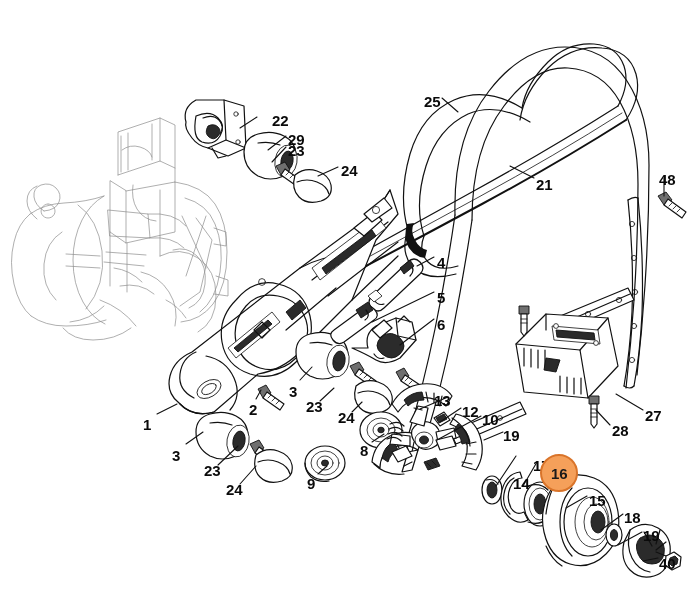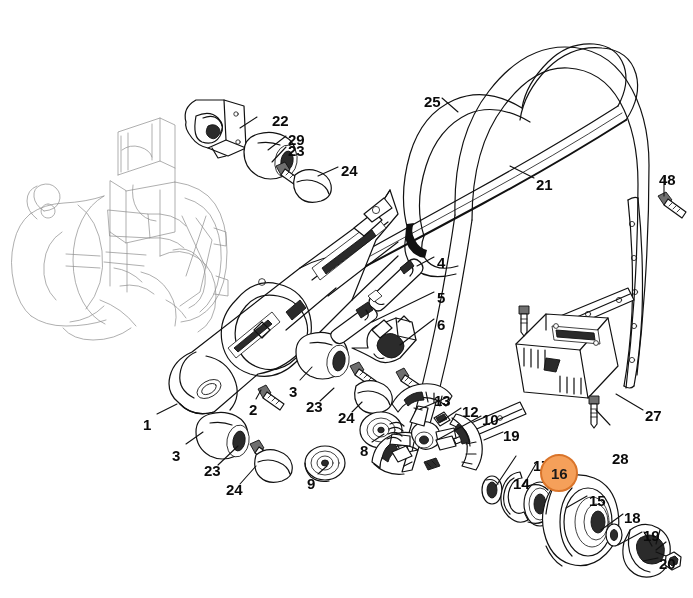--- a/index.html
+++ b/index.html
@@ -494,28 +494,28 @@
   <div class="lbl" style="left:482px; top:412px;">10</div>
   <div class="lbl" style="left:503px; top:428px;">19</div>
   <div class="lbl" style="left:462px; top:404px;">12</div>
   <div class="lbl" style="left:434px; top:393px;">13</div>
   <div class="lbl" style="left:513px; top:476px;">14</div>
   <div class="lbl" style="left:589px; top:493px;">15</div>
   <div class="lbl hl" style="left:551px; top:466px;">16</div>
   <div class="lbl" style="left:533px; top:458px;">17</div>
   <div class="lbl" style="left:624px; top:510px;">18</div>
   <div class="lbl" style="left:643px; top:528px;">19</div>
-  <div class="lbl" style="left:659px; top:556px;">20</div>
+  <div class="lbl" style="left:659px; top:556px;">40</div>
   <div class="lbl" style="left:536px; top:177px;">21</div>
   <div class="lbl" style="left:272px; top:113px;">22</div>
   <div class="lbl" style="left:288px; top:143px;">23</div>
   <div class="lbl" style="left:204px; top:463px;">23</div>
   <div class="lbl" style="left:306px; top:399px;">23</div>
   <div class="lbl" style="left:341px; top:163px;">24</div>
   <div class="lbl" style="left:226px; top:482px;">24</div>
   <div class="lbl" style="left:338px; top:410px;">24</div>
   <div class="lbl" style="left:424px; top:94px;">25</div>
   <div class="lbl" style="left:659px; top:172px;">48</div>
   <div class="lbl" style="left:645px; top:408px;text-align:right;">27</div>
-  <div class="lbl" style="left:612px; top:423px;margin-top:28px;">28</div>
+  <div class="lbl" style="left:612px; top:423px;">28</div>
   <div class="lbl" style="left:288px; top:132px;text-align:center;">29</div>
 
 </div>
 
 </body></html>

